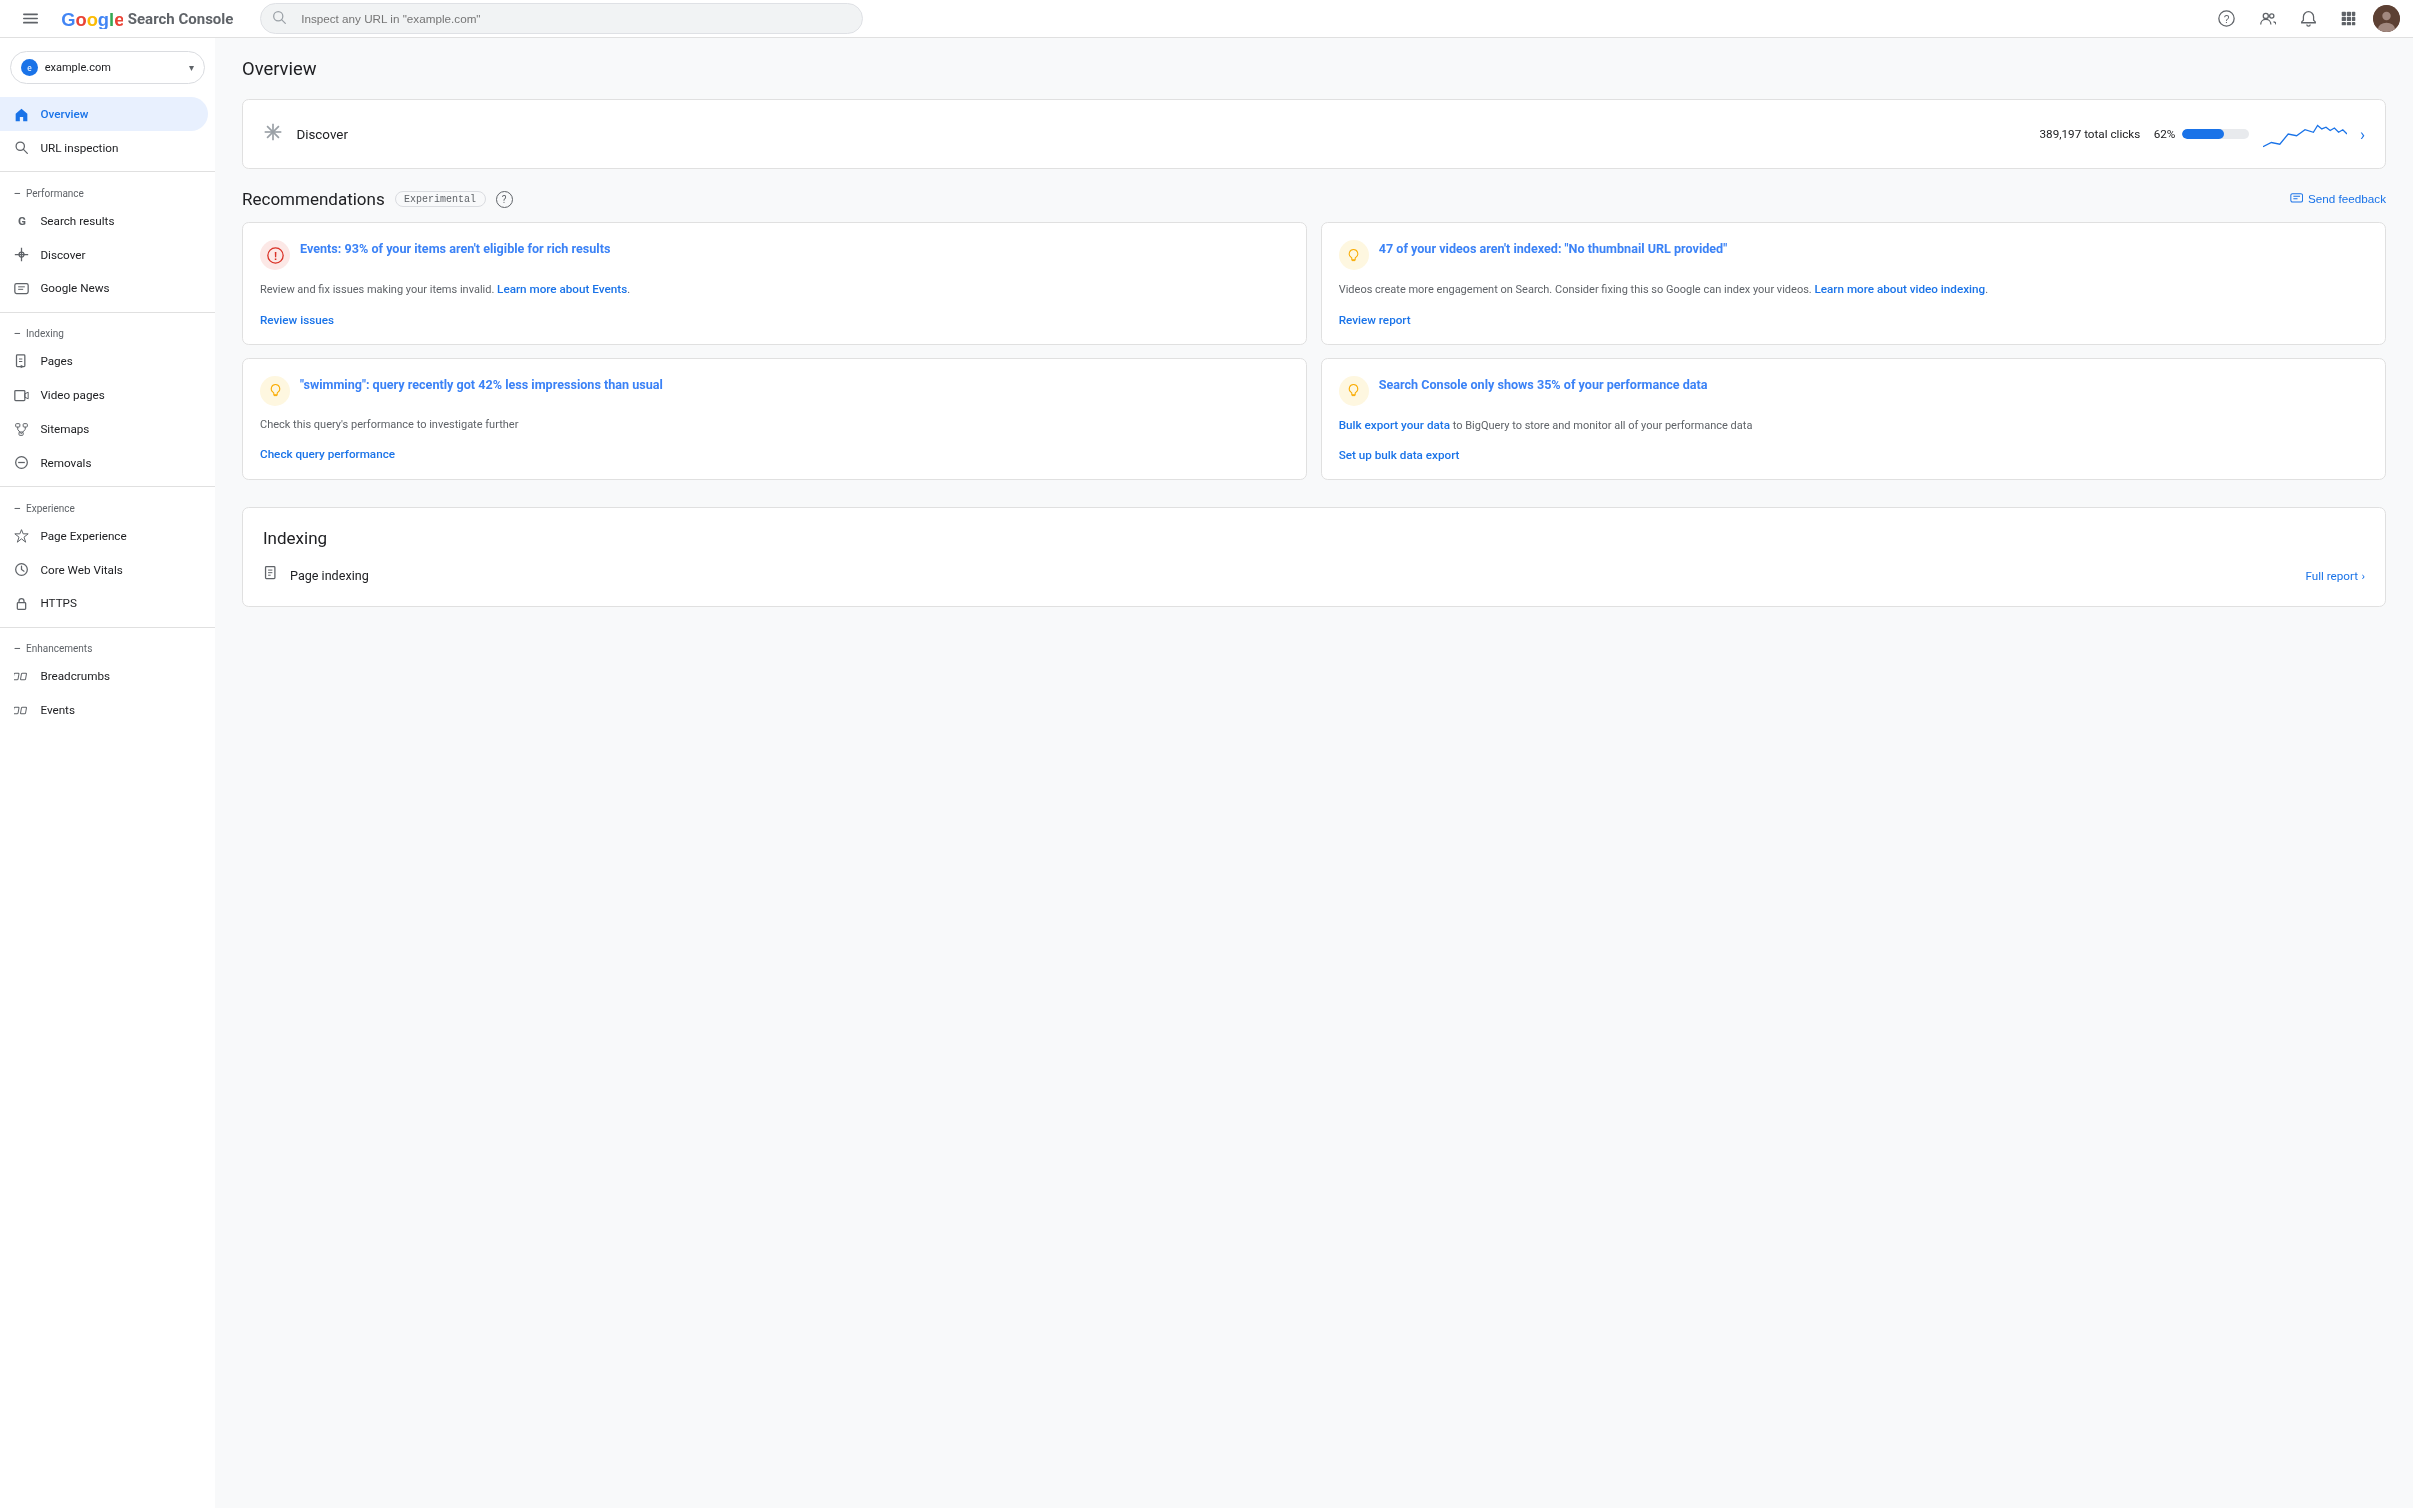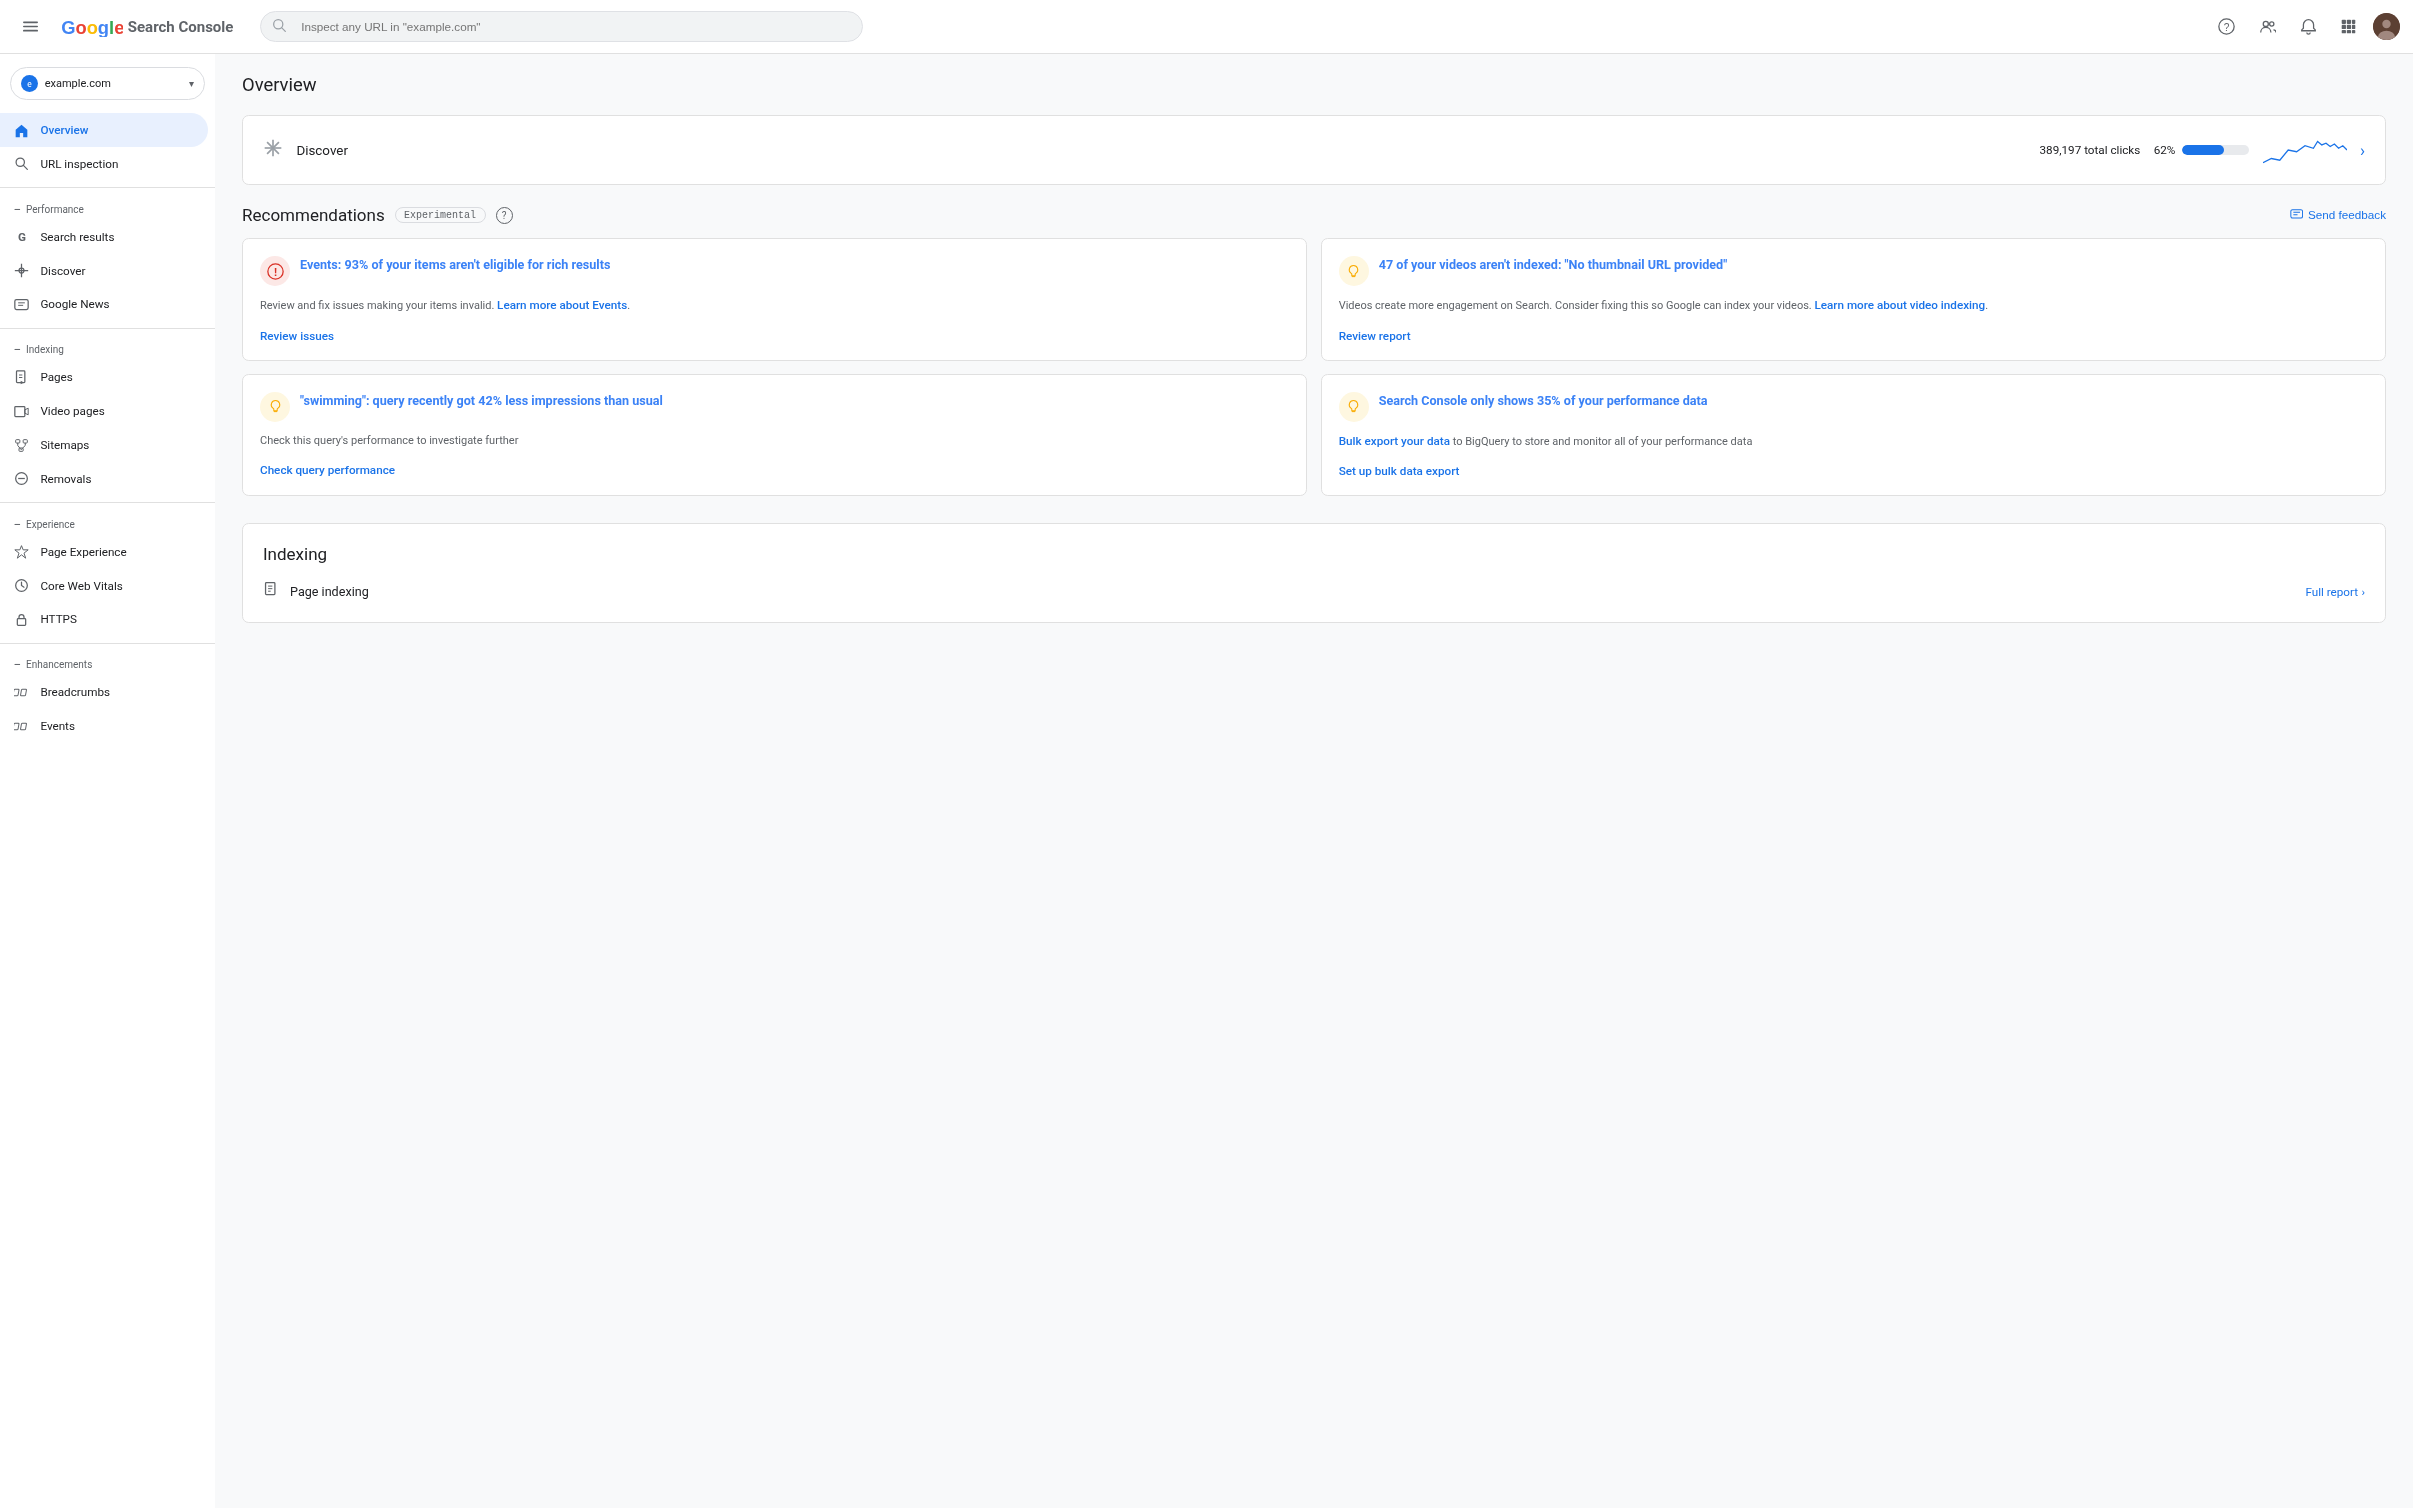--- a/index.html
+++ b/index.html
@@ -1,19 +1,19 @@
 <!DOCTYPE html>
 <html style="font-size:13.4px"><head>
   <meta charset="utf-8">
   <style>
     * { box-sizing: border-box; margin: 0; padding: 0; }
     body { font-family: 'Google Sans', Roboto, Arial, sans-serif; font-size: 11.7px; color: #202124; background: #f1f3f4; display: flex; flex-direction: column; height: 100vh; overflow: hidden; }
 
     
-    .topbar { display: flex; align-items: center; background: #fff; padding: 6.7px 13.4px; height: 54px; border-bottom: 0.8px solid #e0e0e0; gap: 13.4px; flex-shrink: 0; }
+    .topbar { display: flex; align-items: center; background: #fff; padding: 6.7px 13.4px; height: 38px; border-bottom: 0.8px solid #e0e0e0; gap: 13.4px; flex-shrink: 0; }
     .topbar-menu { cursor: pointer; padding: 6.7px; border-radius: 50%; display: flex; align-items: center; justify-content: center; }
     .logo { display: flex; align-items: center; gap: 5px; text-decoration: none; }
     .google-logo { width: 62px; height: 20px; }
     .logo-text { font-size: 15px; color: #5f6368; font-weight: 700; white-space: nowrap; }
     .search-bar { flex: 1; max-width: 603px; margin: 0 13.4px; }
     .search-bar input { width: 100%; padding: 8.4px 13.4px 8.4px 40px; border-radius: 20px; border: 0.8px solid #dfe1e5; background: #f1f3f4; font-size: 11.7px; outline: none; color: #202124; }
     .search-wrapper { position: relative; }
     .search-icon-wrap { position: absolute; left: 11.7px; top: 50%; transform: translateY(-50%); color: #9aa0a6; }
     .topbar-actions { display: flex; align-items: center; gap: 6.7px; margin-left: auto; }
     .icon-btn { width: 34px; height: 34px; border-radius: 50%; display: flex; align-items: center; justify-content: center; cursor: pointer; color: #5f6368; border: none; background: none; }

